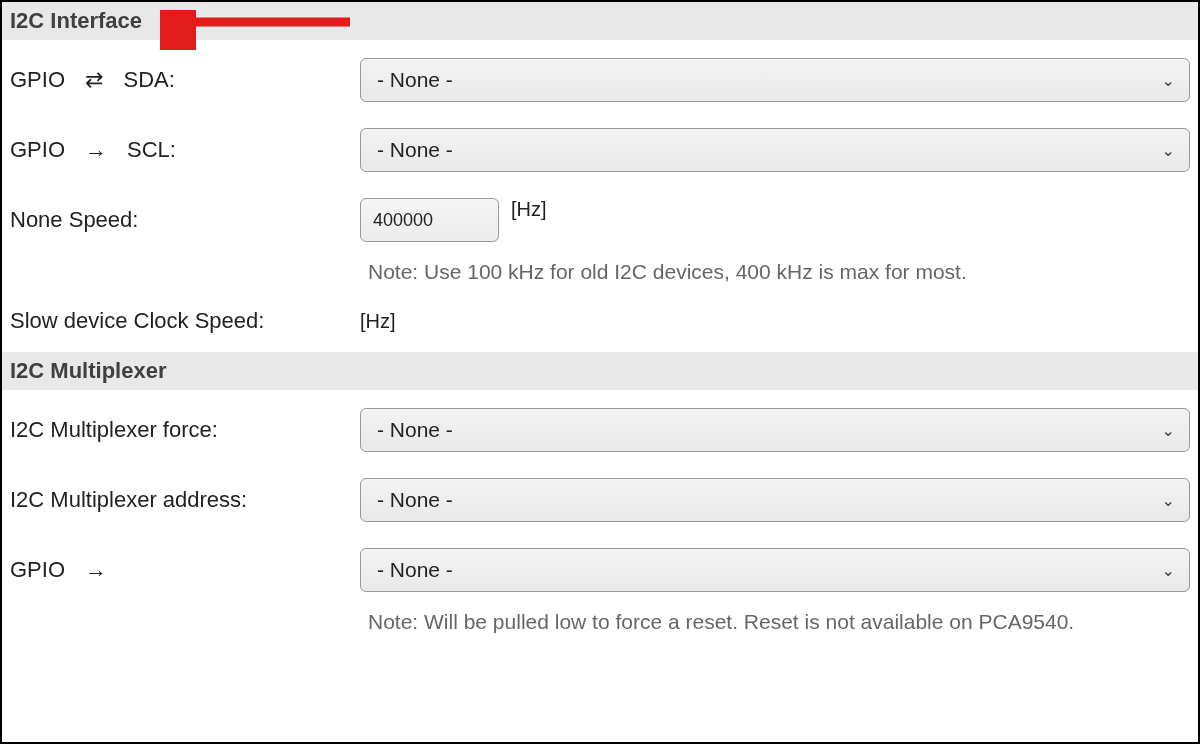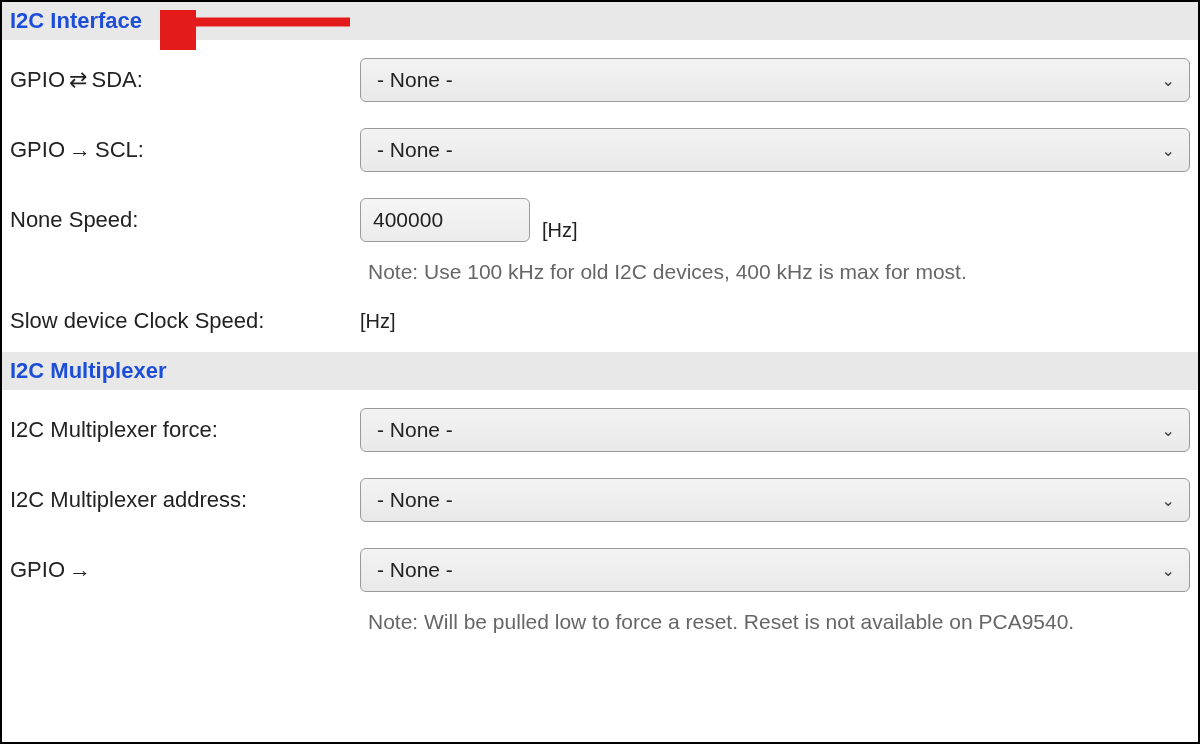--- a/index.html
+++ b/index.html
@@ -15,43 +15,43 @@
     height: 744px;
     border: 2px solid #000;
     background: #fff;
     position: relative;
   }
   .section-header {
     background: #e8e8e8;
     font-weight: bold;
     font-size: 22px;
     padding: 6px 8px;
-    color: #1d4ed8;
+    color: #404040;
   }
   .form-area {
     padding: 18px 8px 0 8px;
   }
   .row {
     display: flex;
     align-items: center;
     margin-bottom: 26px;
   }
   .label-col {
     width: 350px;
     flex: 0 0 350px;
     font-size: 22px;
     color: #222;
     display: flex;
     align-items: center;
-    gap: 4px;
+    gap: 20px;
   }
   .field-col {
     flex: 1;
     display: flex;
-    align-items: flex-end;
+    align-items: flex-start;
     gap: 12px;
   }
   .select {
     width: 100%;
     height: 44px;
     border: 1px solid #999;
     border-radius: 6px;
     background: linear-gradient(#f3f3f3, #e9e9e9);
     padding: 0 40px 0 16px;
     font-size: 21px;
@@ -64,26 +64,26 @@
   .select .chev {
     position: absolute;
     right: 14px;
     top: 50%;
     transform: translateY(-50%);
     color: #444;
     font-size: 16px;
     pointer-events: none;
   }
   .num-input {
-    width: 170px;
+    width: 139px;
     height: 44px;
     border: 1px solid #999;
     border-radius: 6px;
     background: linear-gradient(#f5f5f5, #ececec);
-    font-size: 21px;
+    font-size: 18px;
     padding: 0 12px;
     color: #222;
   }
   .unit {
     font-size: 20px;
     color: #222;
   }
   .note-row {
     margin: -8px 0 24px 358px;
     font-size: 21px;

